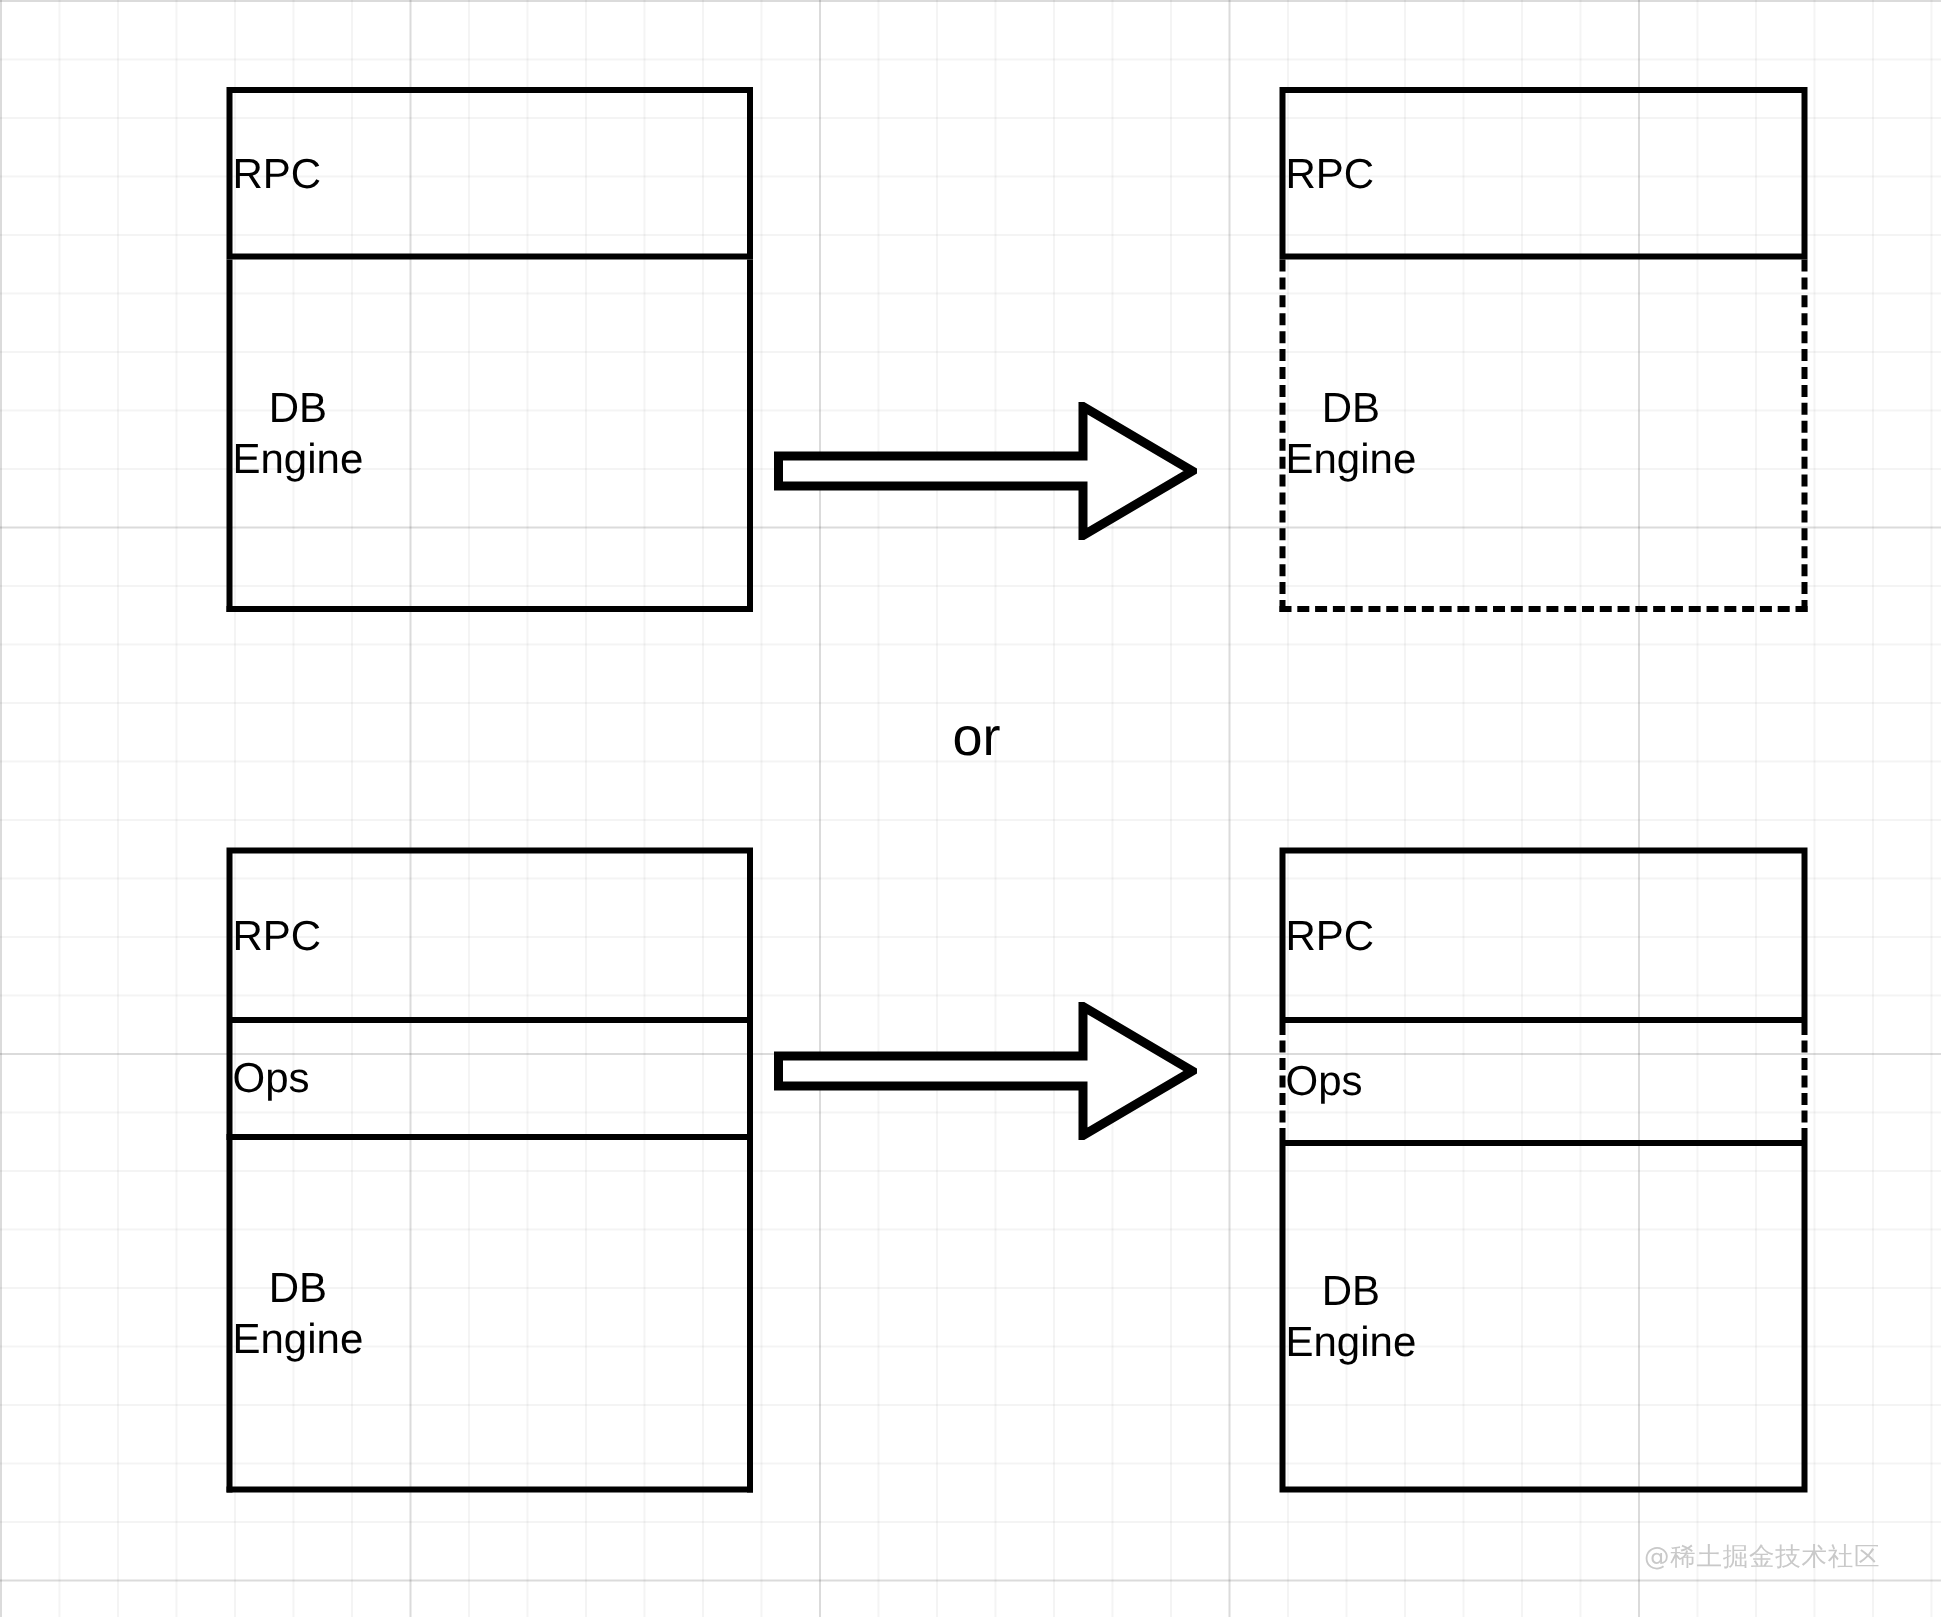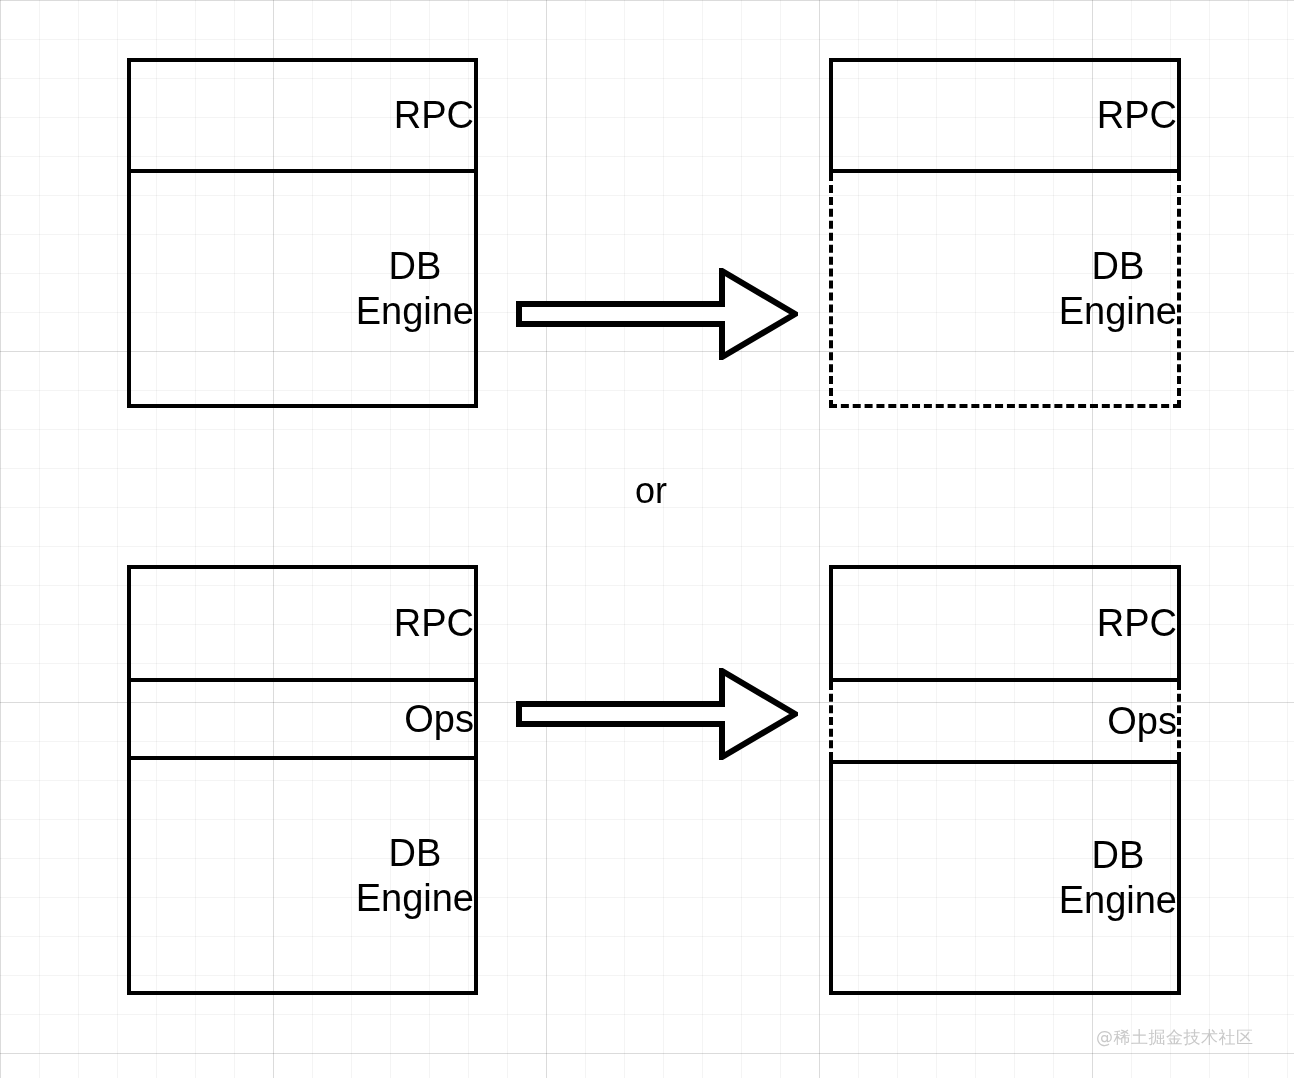--- a/index.html
+++ b/index.html
@@ -30,27 +30,28 @@
   
   .stack {
     position: absolute;
     box-sizing: border-box;
   }
   .seg {
     position: absolute;
     box-sizing: border-box;
     display: flex;
     align-items: center;
-    justify-content: flex-end;
+    justify-content: flex-start;
     text-align: center;
     color: #000000;
-    font-size: 38px;
+    font-size: 28px;
     line-height: 1.18;
     background: transparent;
     white-space: pre-line;
+    margin-left: 24px;
   }
   .solid-all  { border: 4px solid #000; }
   .solid-lrb  { border-left: 4px solid #000; border-right: 4px solid #000; border-bottom: 4px solid #000; border-top: 0; }
 
   .dash-lrb {
     border-left: 4px dashed #000;
     border-right: 4px dashed #000;
     border-bottom: 4px dashed #000;
     border-top: 0;
   }

